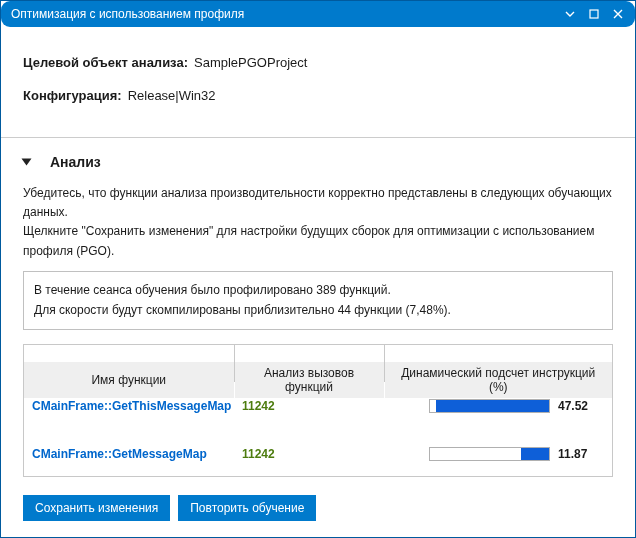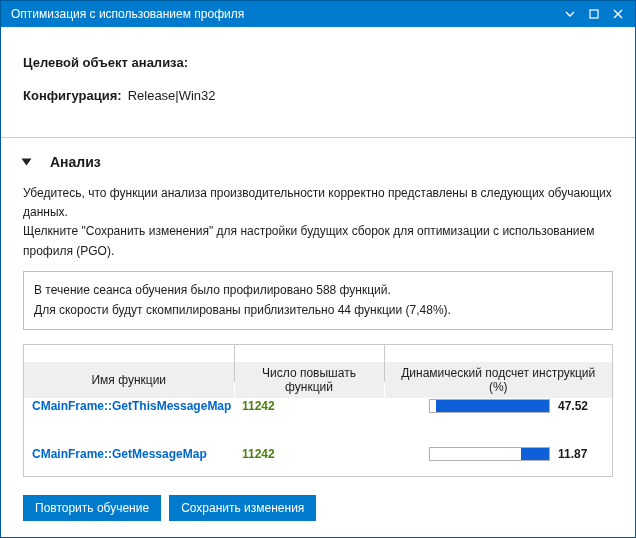--- a/index.html
+++ b/index.html
@@ -18,20 +18,21 @@
     flex-direction: column;
   }
   .titlebar {
     height: 26px;
     background: #007acc;
     color: #fff;
     display: flex;
     align-items: center;
     padding: 0 6px 0 10px;
     font-size: 12px;
+    border-radius: 9px;
   }
   .titlebar .title { flex: 1; }
   .titlebar .tb-controls { display: flex; gap: 2px; }
   .tb-btn {
     width: 22px;
     height: 18px;
     display: flex;
     align-items: center;
     justify-content: center;
     color: #fff;
@@ -192,54 +193,55 @@
           </svg>
       </div>
     </div>
   </div>
 
   <div class="content">
 
     <div class="section-top">
       <div class="kv-row">
         <span class="kv-label">Целевой объект анализа:</span>
+        <span class="kv-value">SamplePGOProject</span>
       </div>
       <div class="kv-row">
         <span class="kv-label">Конфигурация:</span>
         <span class="kv-value">Release|Win32</span>
       </div>
     </div>
 
     <div class="section-analysis">
       <div class="analysis-header">
         <span class="chev expanded"></span>
         <span class="atitle">Анализ</span>
       </div>
 
       <div class="analysis-desc">
         <div>Убедитесь, что функции анализа производительности корректно представлены в следующих обучающих данных.</div>
         <div>Щелкните "Сохранить изменения" для настройки будущих сборок для оптимизации с использованием профиля (PGO).</div>
       </div>
 
       <div class="stats-box">
-        <div>В течение сеанса обучения было профилировано 588 функций.</div>
+        <div>В течение сеанса обучения было профилировано 389 функций.</div>
         <div>Для скорости будут скомпилированы приблизительно 44 функции (7,48%).</div>
       </div>
 
       <div class="table-wrap">
         <table>
           <colgroup>
             <col class="col-name">
               <col class="col-calls">
               <col class="col-dyn">
           </colgroup>
           <thead>
             <tr>
               <th>Имя функции</th>
-              <th>Число повышать функций</th>
+              <th>Анализ вызовов функций</th>
               <th>Динамический подсчет инструкций (%)</th>
             </tr>
           </thead>
           <tbody id="rows-body">
               <tr>
                 <td><span class="fn-link">CMainFrame::GetThisMessageMap</span></td>
                 <td><span class="call-val">11242</span></td>
                 <td>
                   <div class="dyn-cell">
                     <div class="bar-outer">
@@ -277,18 +279,18 @@
                 <td></td>
                 <td></td>
                 <td></td>
               </tr>
             </tbody>
         </table>
       </div>
     </div>
 
     <div class="footer-btns">
+      <button class="btn">Сохранить изменения</button>
       <button class="btn">Повторить обучение</button>
-      <button class="btn">Сохранить изменения</button>
     </div>
 
   </div>
 </div>
 
 </body></html>

